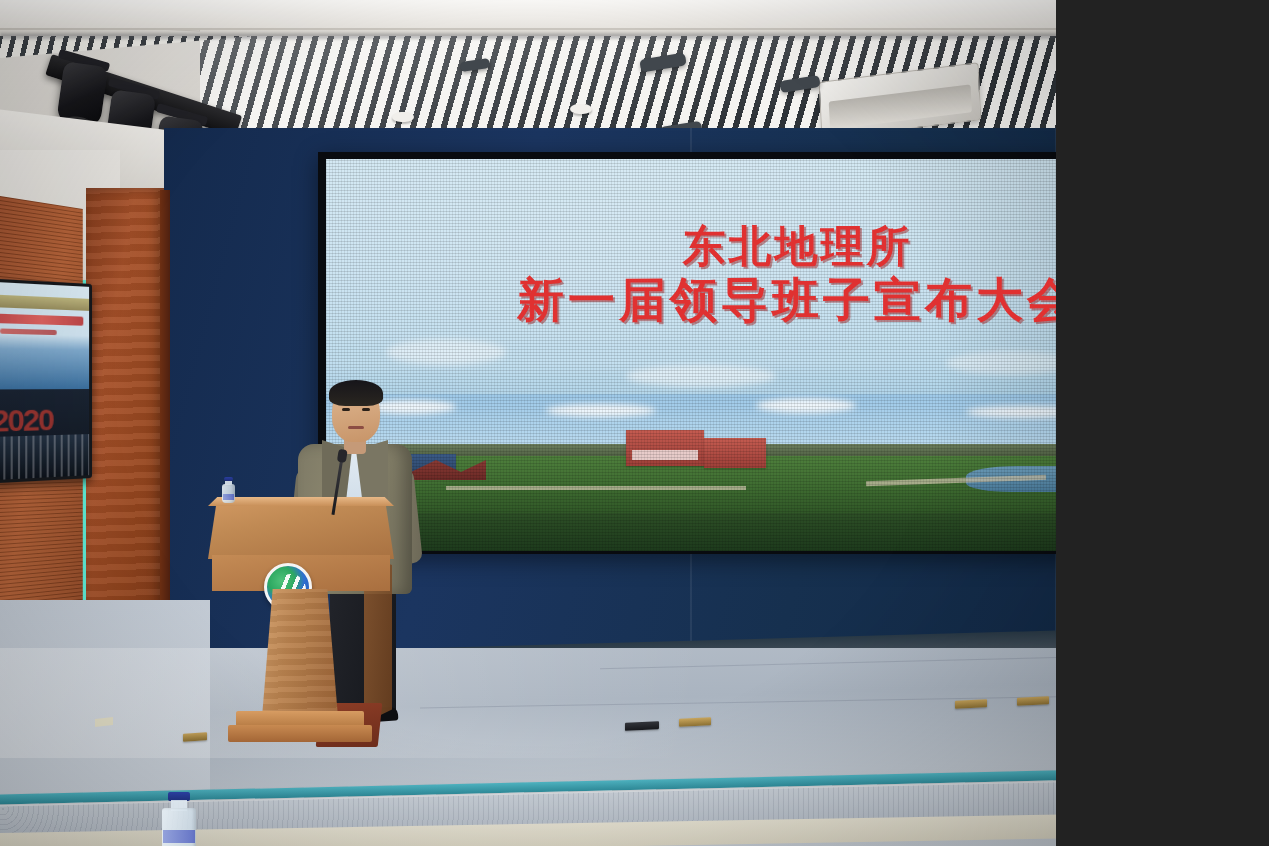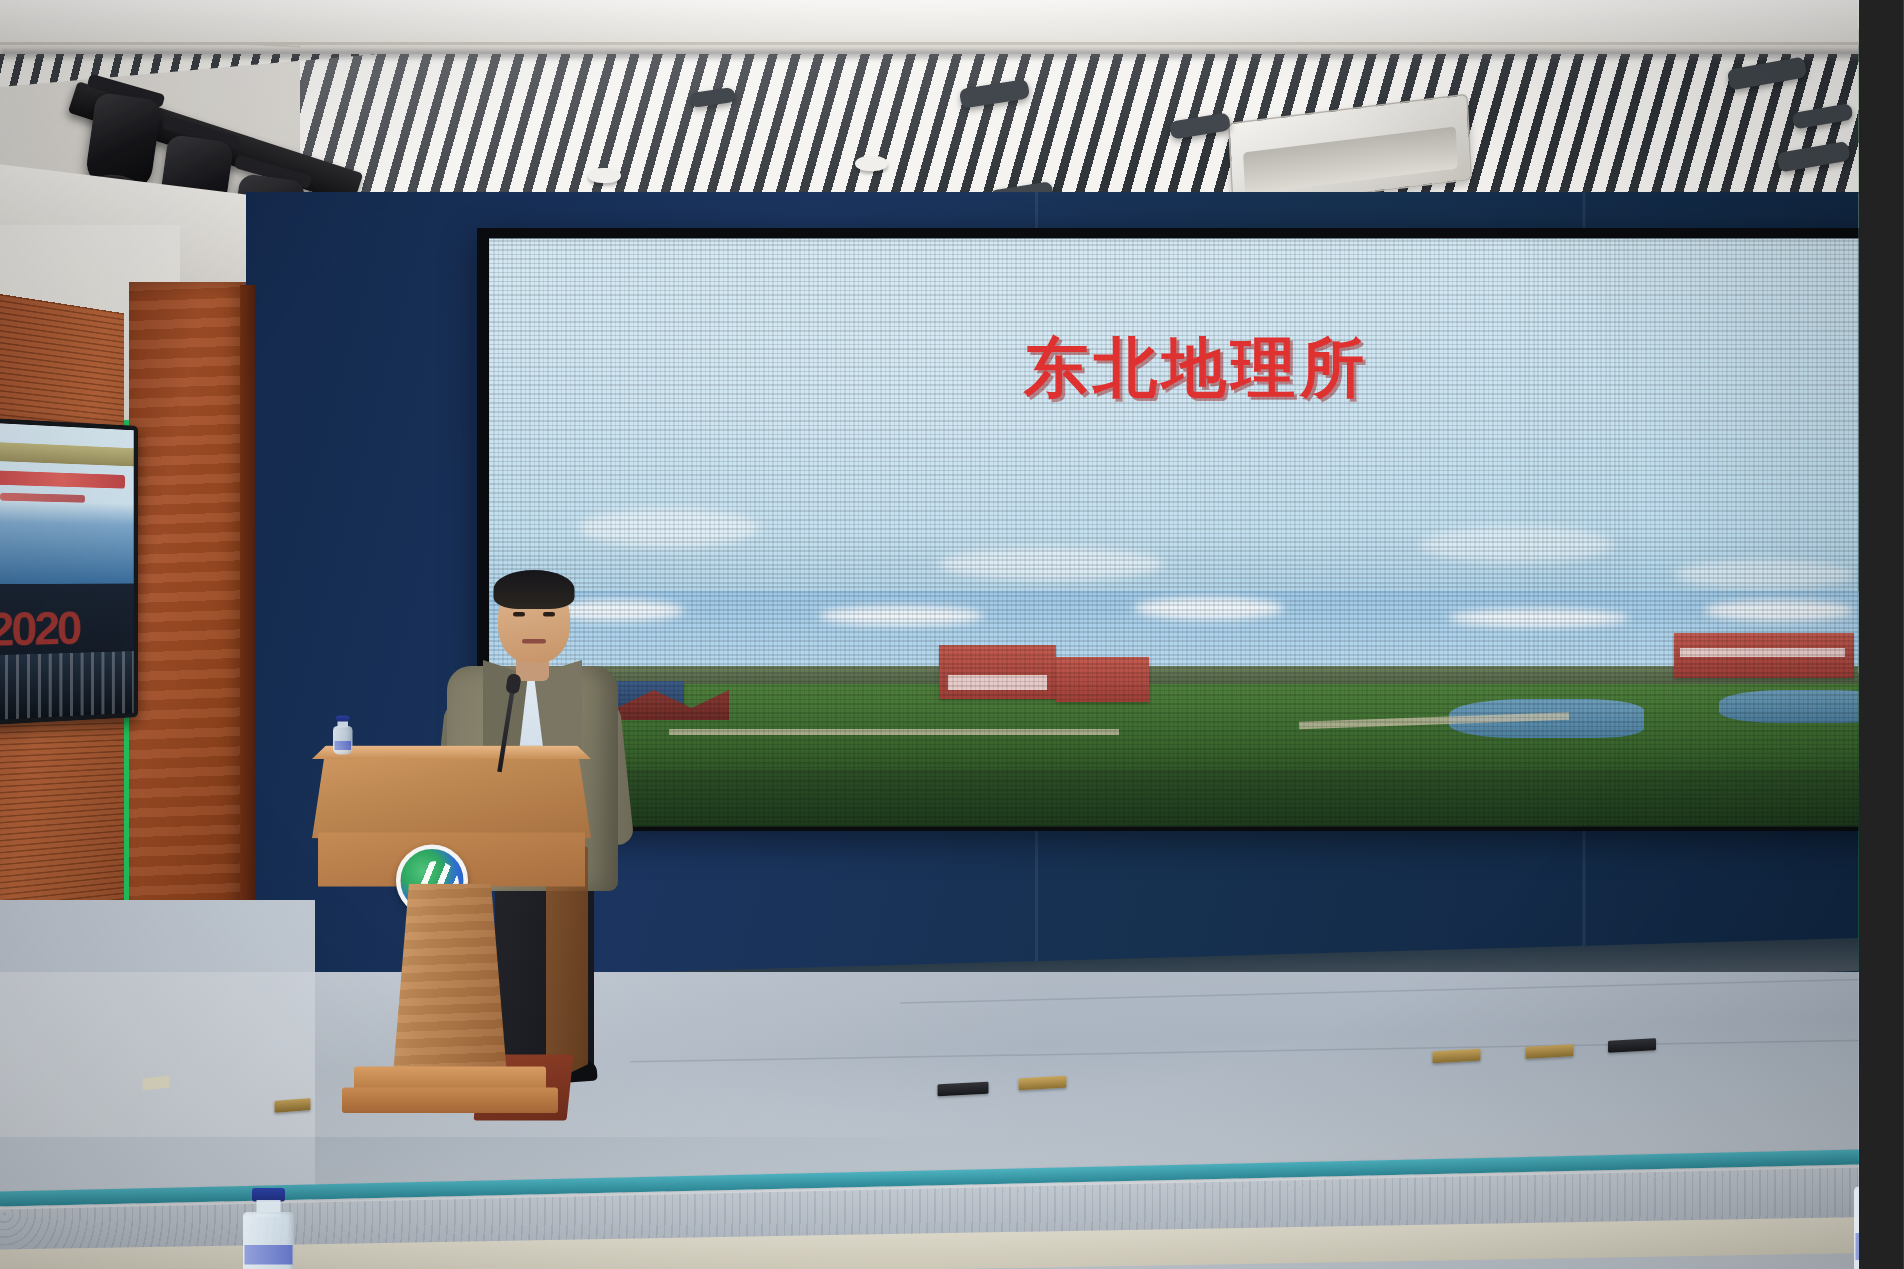--- a/index.html
+++ b/index.html
@@ -1,21 +1,21 @@
 <!DOCTYPE html>
 <html><head>
 <meta charset="utf-8">
 <title>Conference Hall Photo</title>
 <style>
   html,body{margin:0;padding:0;background:#222;}
   *{box-sizing:border-box;}
   #scene{
-    position:relative;width:1239px;height:846px;overflow:hidden;
+    position:relative;width:1056px;height:846px;overflow:hidden;
     font-family:"Liberation Sans","DejaVu Sans",sans-serif;
-    background:#22c55e;
+    background:#5eead4;
   }
 
   
   .ceiling-bg{position:absolute;left:0;top:0;width:1269px;height:190px;
     background:linear-gradient(180deg,#e8e6e2 0%,#dedbd6 40%,#cfccc6 100%);}
   .ceiling-slab{position:absolute;left:0;top:0;width:1269px;height:36px;
     background:linear-gradient(180deg,#f2f0ec,#dcd9d3);}
   .ceiling-slab-shadow{position:absolute;left:0;top:33px;width:1269px;height:6px;
     background:rgba(90,90,95,.35);filter:blur(1.5px);}
   
@@ -343,20 +343,21 @@
   <div class="screen">
     <div class="screen-glow"></div>
 
     <div class="cloud" style="left:60px;top:180px;width:120px;height:26px;opacity:.55;"></div>
     <div class="cloud" style="left:300px;top:206px;width:150px;height:22px;opacity:.6;"></div>
     <div class="cloud" style="left:620px;top:192px;width:130px;height:24px;opacity:.5;"></div>
     <div class="cloud" style="left:790px;top:214px;width:120px;height:20px;opacity:.55;"></div>
 
     <div class="title-wrap">
       <div class="title-l1">东北地理所</div>
+      <div class="title-l2">新一届领导班子宣布大会</div>
     </div>
 
     <div class="pano">
       <div class="pano-sky">
         <div class="cloud" style="left:40px;top:6px;width:90px;height:14px;"></div>
         <div class="cloud" style="left:220px;top:10px;width:110px;height:13px;"></div>
         <div class="cloud" style="left:430px;top:4px;width:100px;height:15px;"></div>
         <div class="cloud" style="left:640px;top:12px;width:120px;height:12px;"></div>
         <div class="cloud" style="left:810px;top:6px;width:100px;height:14px;"></div>
       </div>

